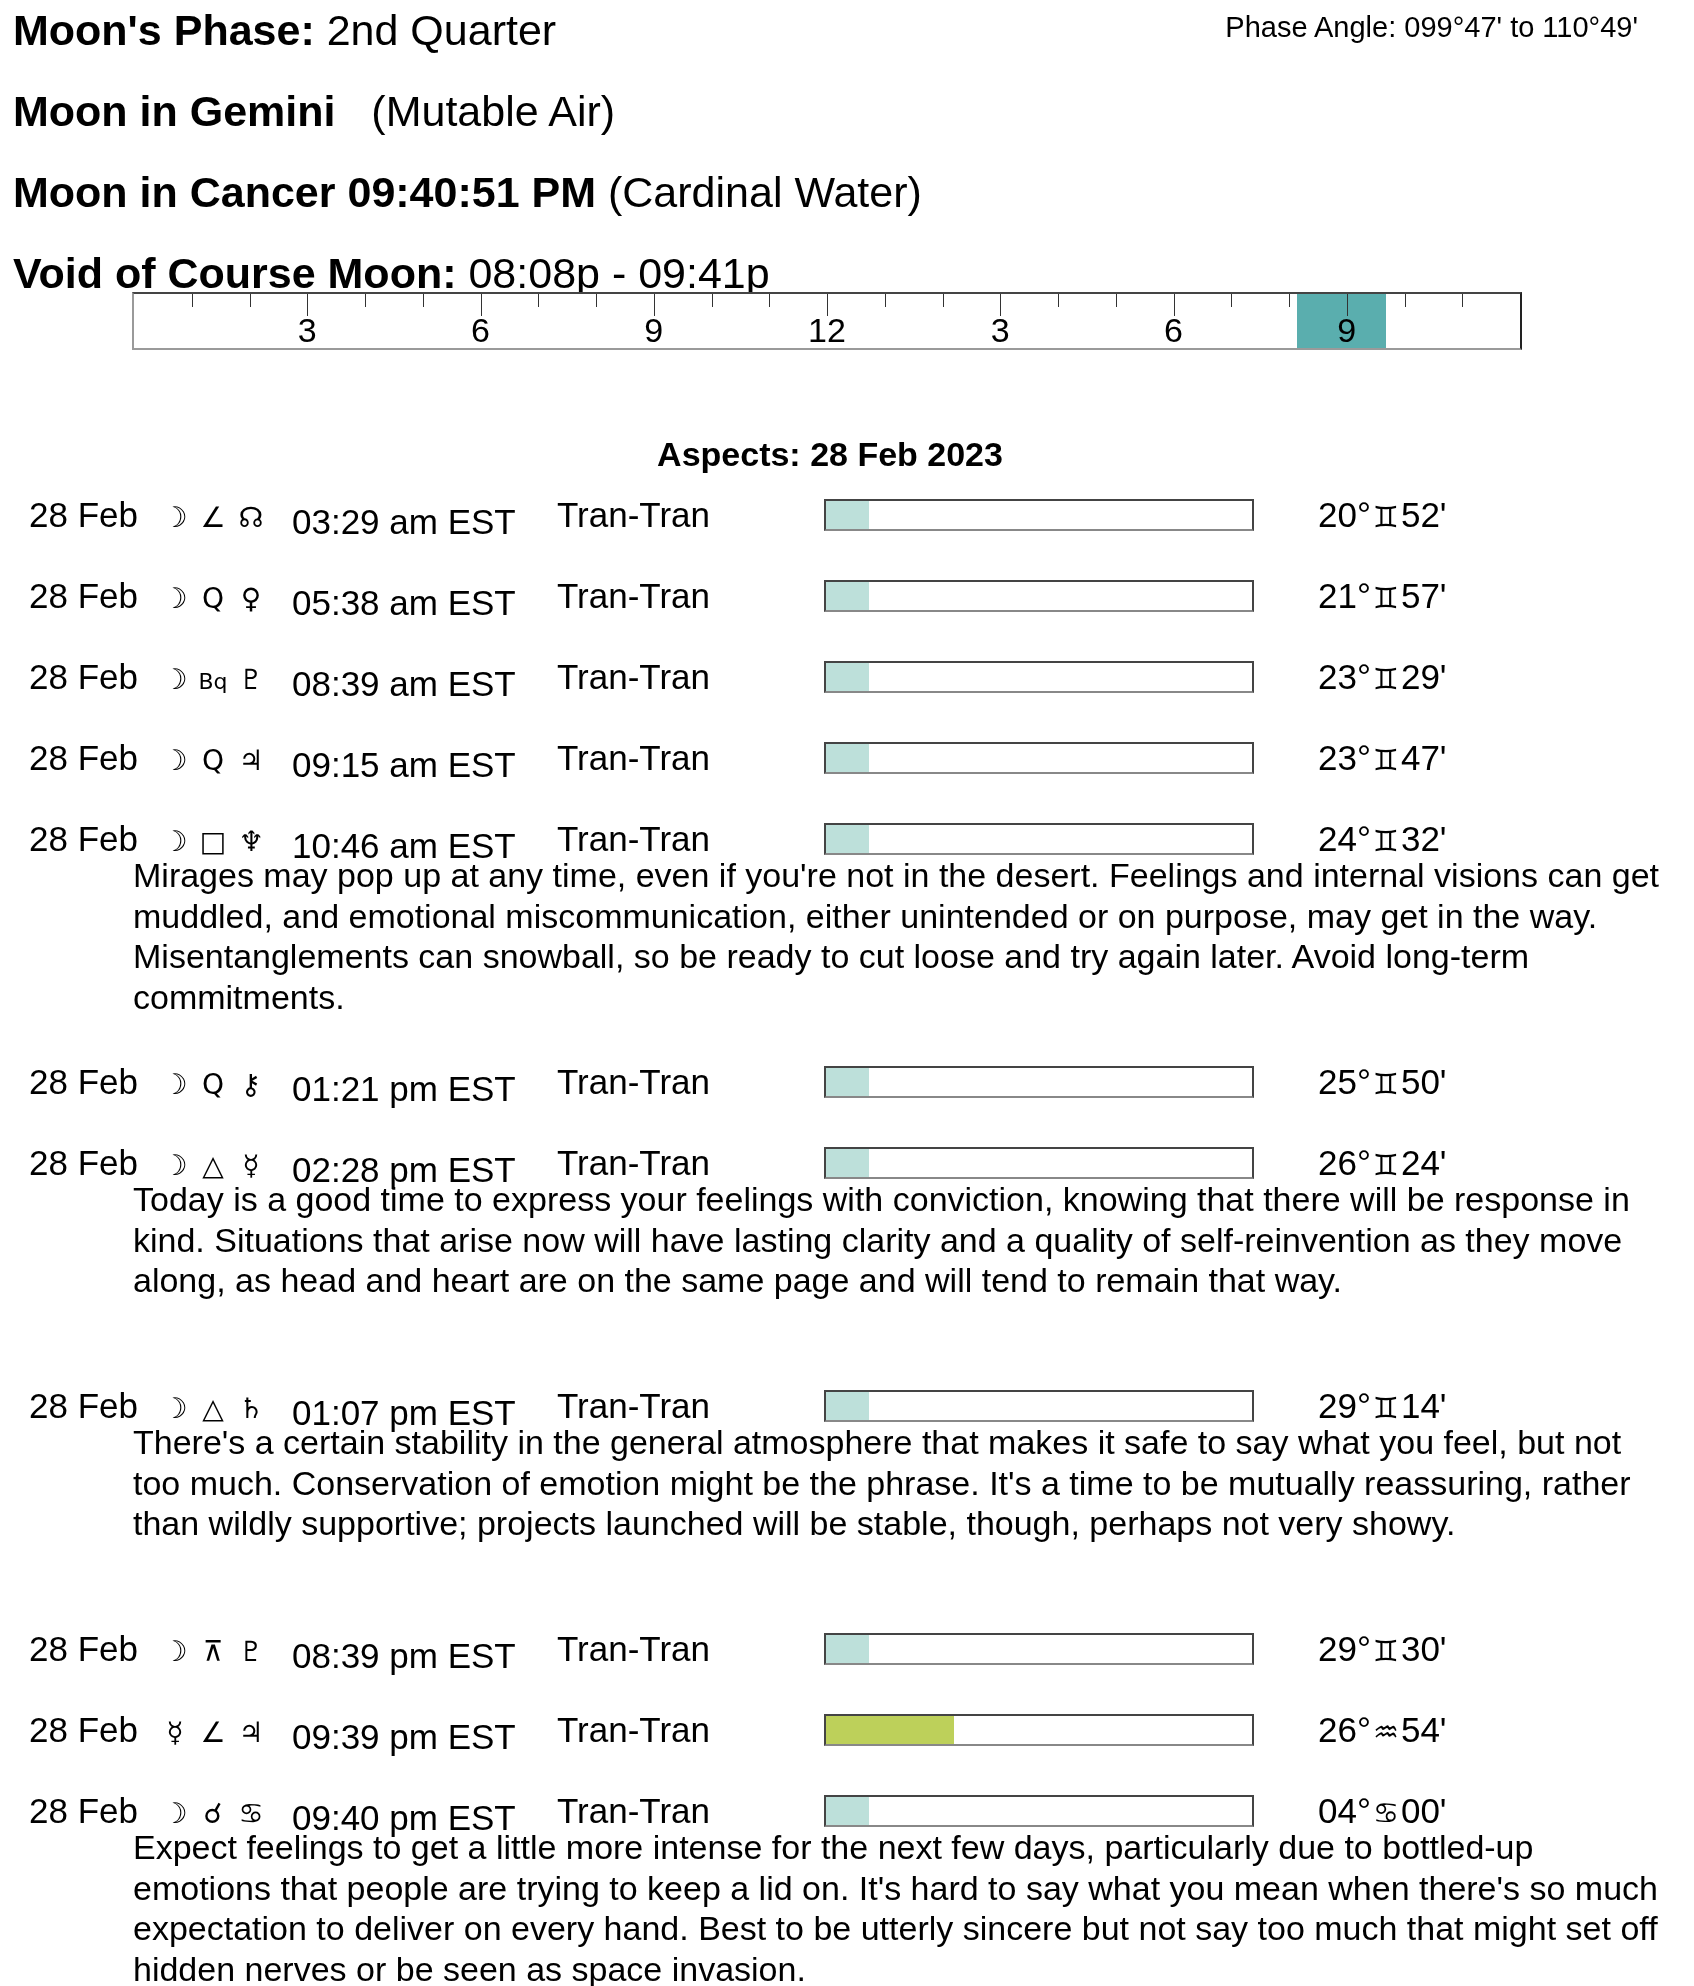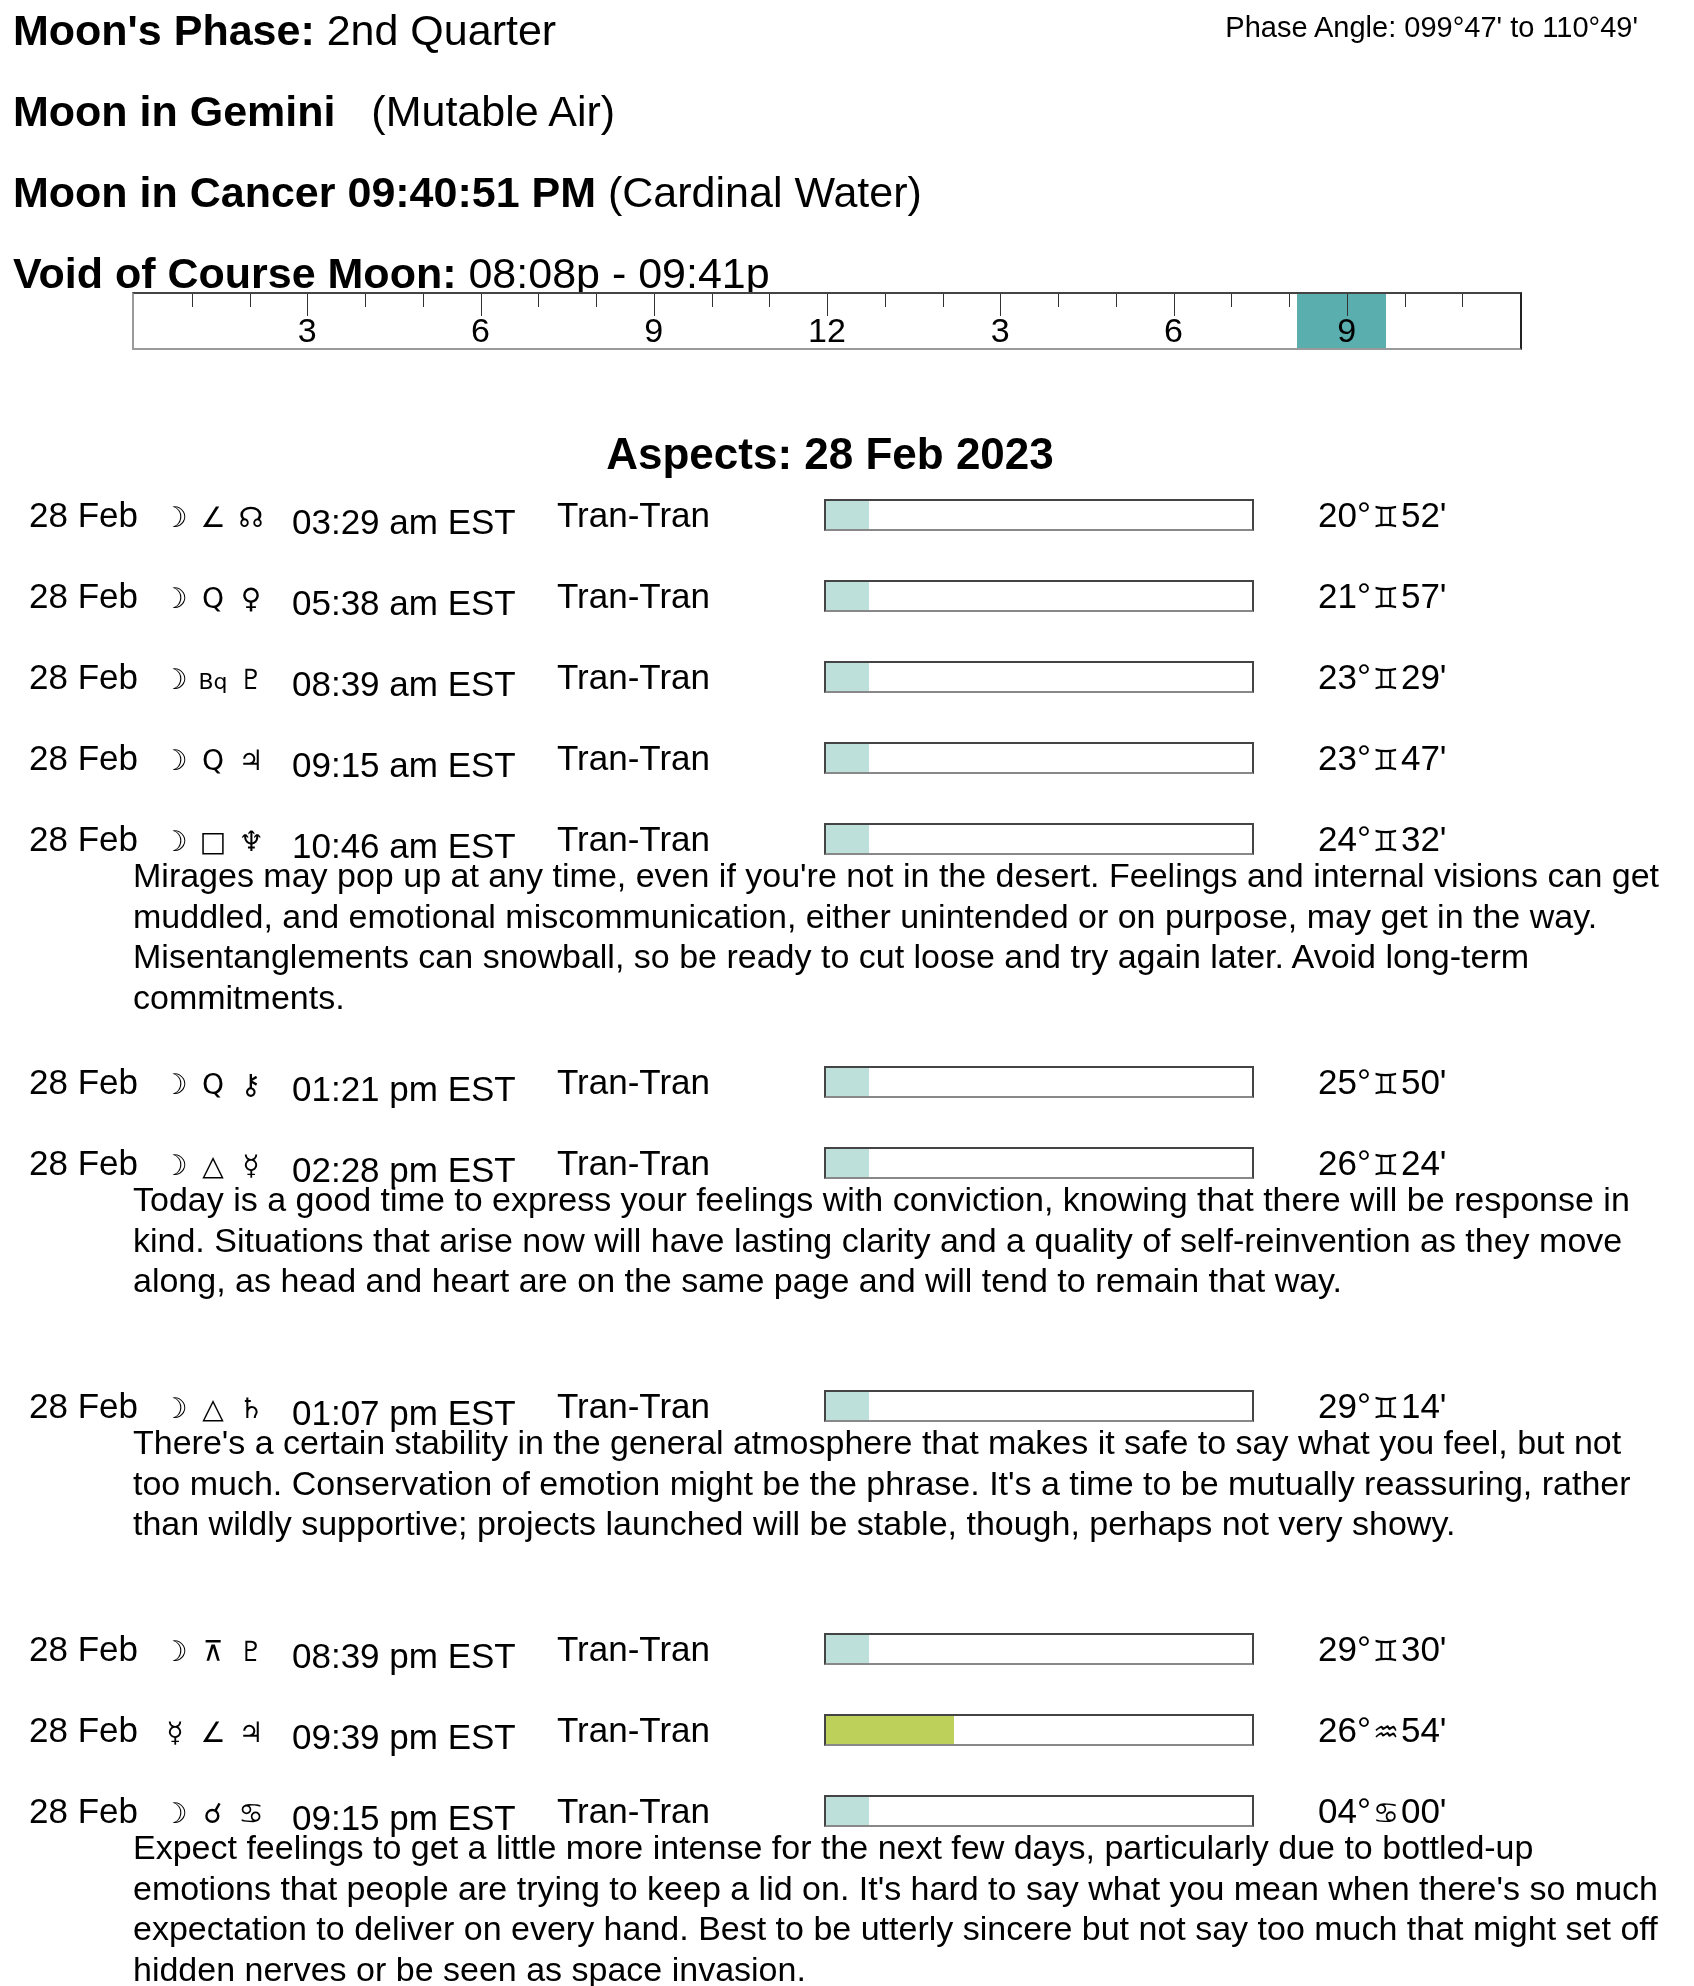--- a/index.html
+++ b/index.html
@@ -16,21 +16,21 @@
   .timeline {
     position: absolute; left: 132px; top: 292px; width: 1390px; height: 58px;
     border: 2px solid #9a9a9a; border-top-color: #444; border-right-color: #222;
     box-sizing: border-box; background: #fff;
   }
   .tl-vc { position: absolute; top: 0; bottom: 0; background: #5aaeae; }
   .tl-tick { position: absolute; top: 0; width: 1px; height: 13px; background: #333; }
   .tl-tick.major { height: 22px; }
   .tl-label { position: absolute; top: 18px; font-size: 34px; line-height: 36px; transform: translateX(-50%); }
 
-  .aspects-title { position: absolute; top: 434px; left: 0; width: 1660px; text-align: center; font-size: 44px; font-weight: bold; line-height: 40px; }
+  .aspects-title { position: absolute; top: 434px; left: 0; width: 1660px; text-align: center; font-size: 34px; font-weight: bold; line-height: 40px; }
 
   .row { position: absolute; left: 16px; width: 1622px; height: 44px; font-size: 35px; line-height: 44px; }
   .row .date { position: absolute; left: 13px; }
   .row .glyphs { position: absolute; left: 140px; letter-spacing: 0; }
   .row .g { display: inline-block; width: 38px; text-align: center; font-family: "DejaVu Sans", sans-serif; font-size: 28px; }
   .row .g.small { font-size: 22px; }
   .row .time { position: absolute; left: 276px; margin-top: 7px; }
   .row .type { position: absolute; left: 541px; }
   .row .bar {
     position: absolute; left: 808px; top: 6px; width: 430px; height: 32px;
@@ -201,21 +201,21 @@
       <span class="time">09:39 pm EST</span>
       <span class="type">Tran-Tran</span>
       <span class="bar">
         <span class="fill" style="width:30%;background:#bdd05a;"></span>
       </span>
       <span class="pos"><span>26°</span><span class="sign">♒</span><span>54'</span></span>
     </div>
     <div class="row" style="top: 1789px;">
       <span class="date">28 Feb</span>
       <span class="glyphs"><span class="g">☽</span><span class="g">☌</span><span class="g">♋</span></span>
-      <span class="time">09:15 pm EST</span>
+      <span class="time">09:40 pm EST</span>
       <span class="type">Tran-Tran</span>
       <span class="bar">
         <span class="fill" style="width:10%;background:#bde0da;"></span>
       </span>
       <span class="pos"><span>04°</span><span class="sign">♋</span><span>00'</span></span>
     </div>
     <div class="desc" style="top: 1827px;">Expect feelings to get a little more intense for the next few days, particularly due to bottled-up emotions that people are trying to keep a lid on. It's hard to say what you mean when there's so much expectation to deliver on every hand. Best to be utterly sincere but not say too much that might set off hidden nerves or be seen as space invasion.</div>
   </div>
 
 </body></html>

